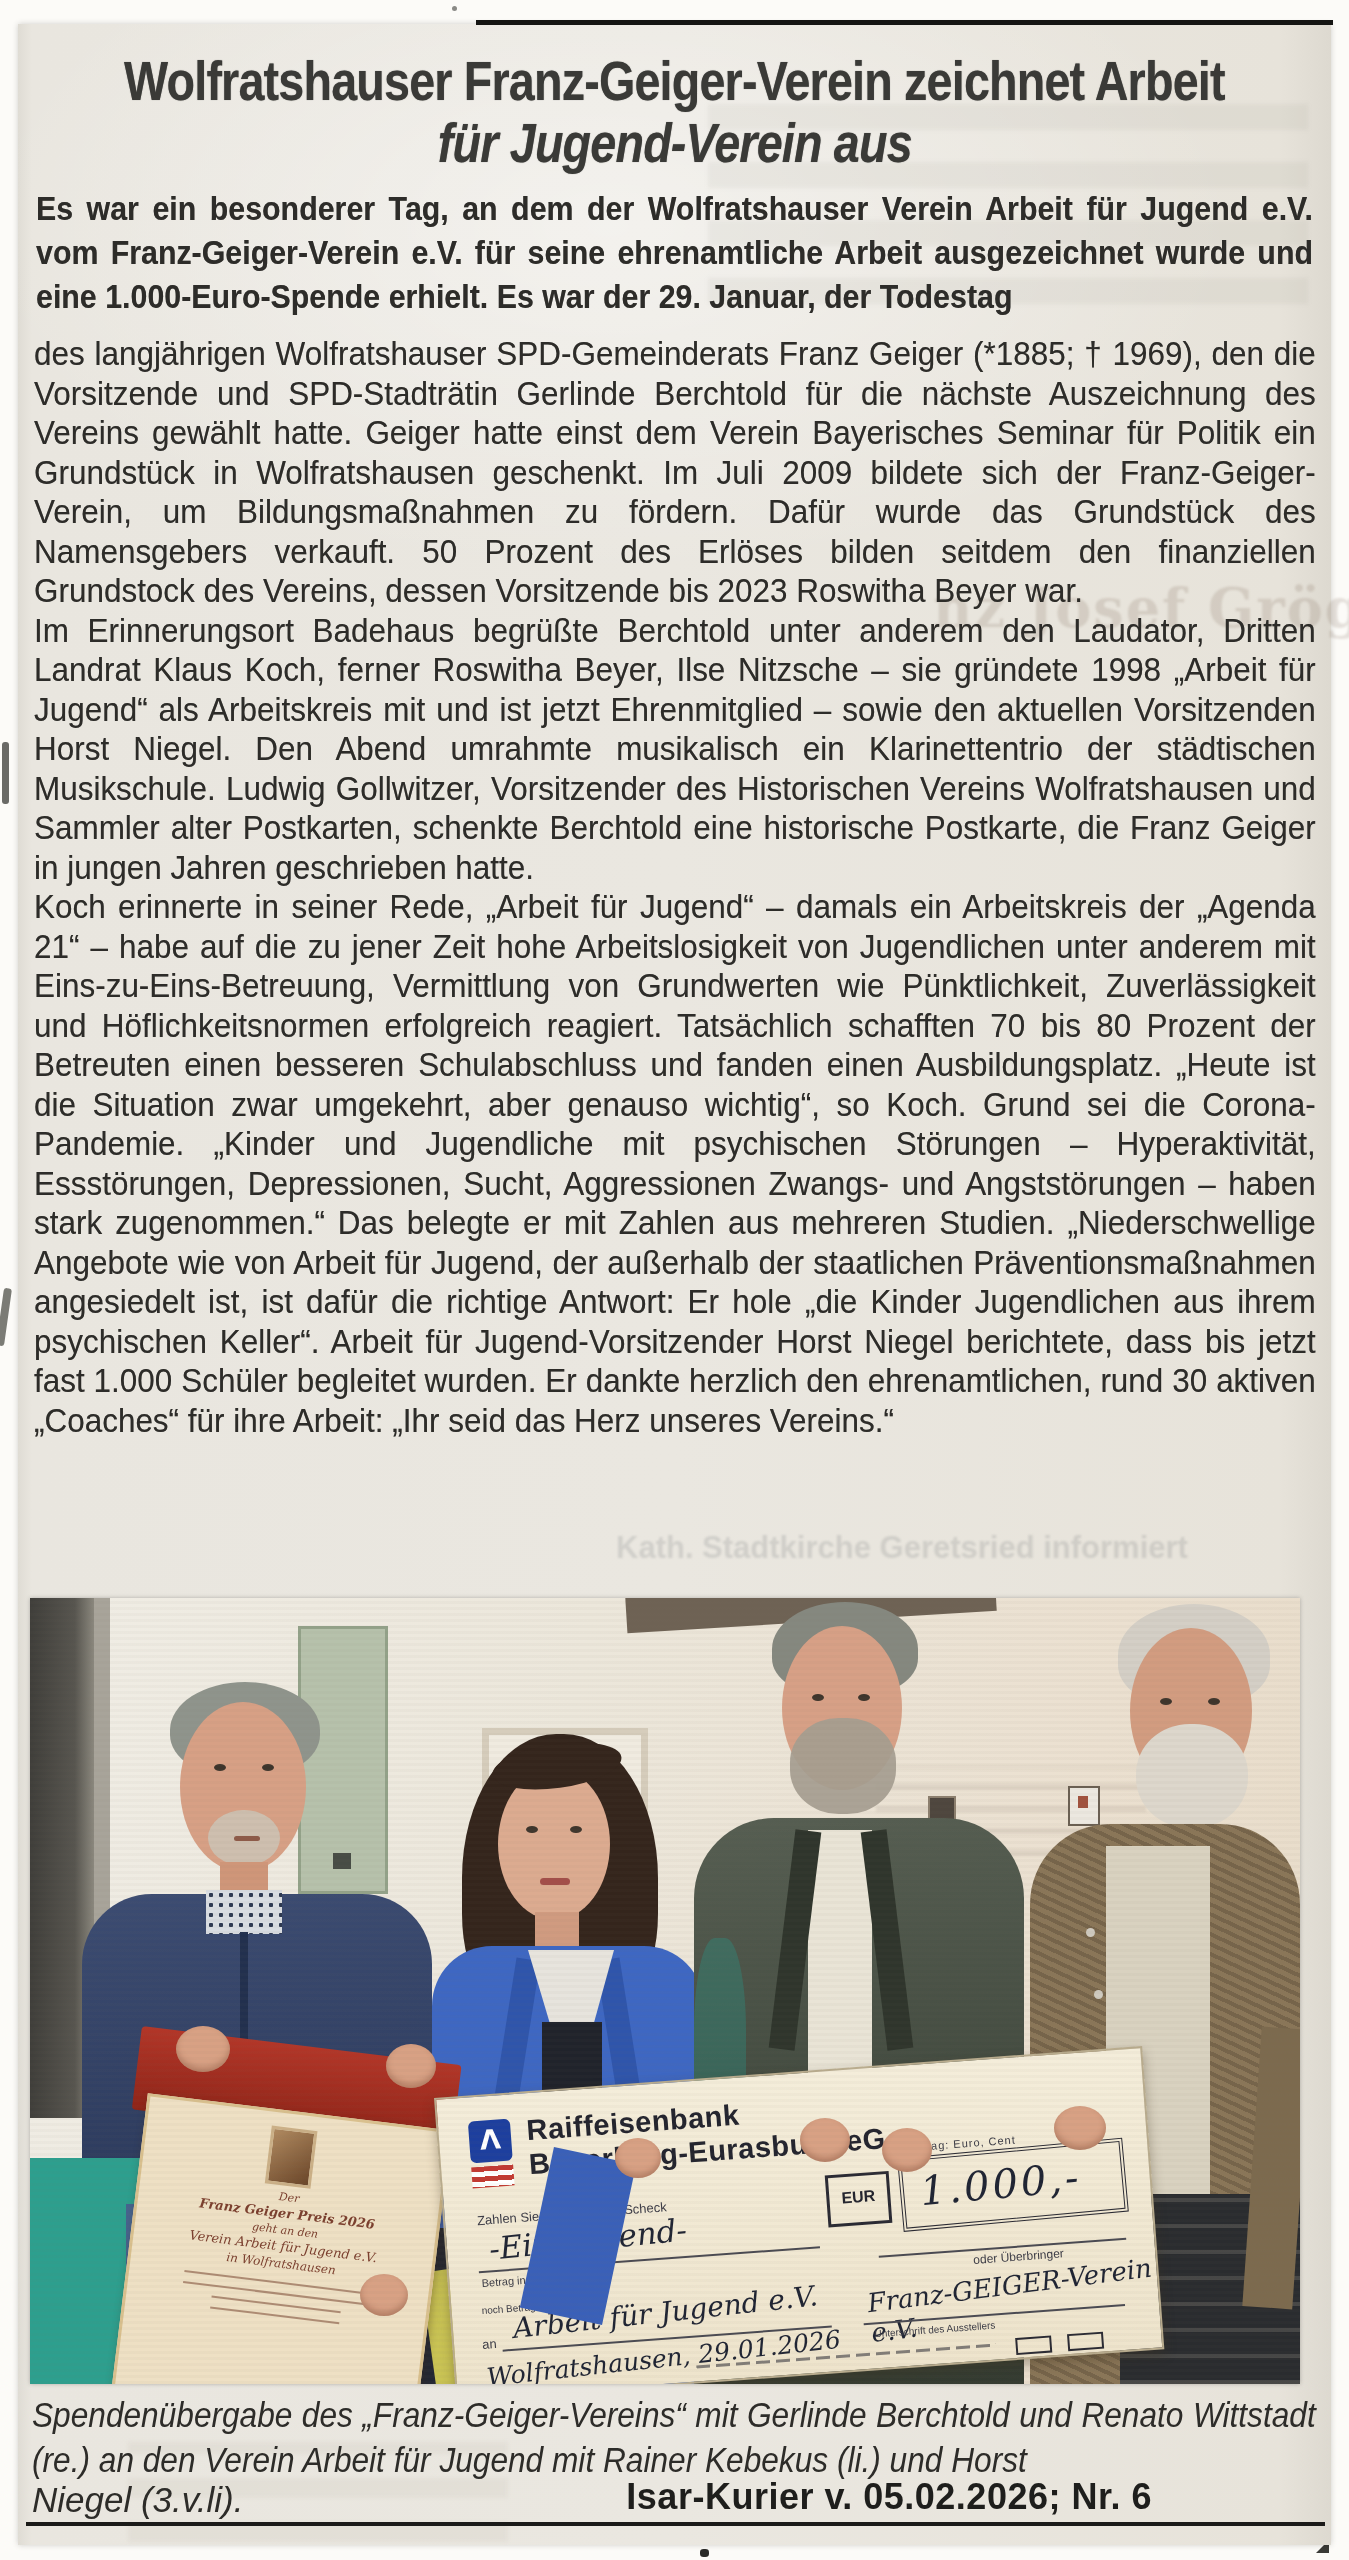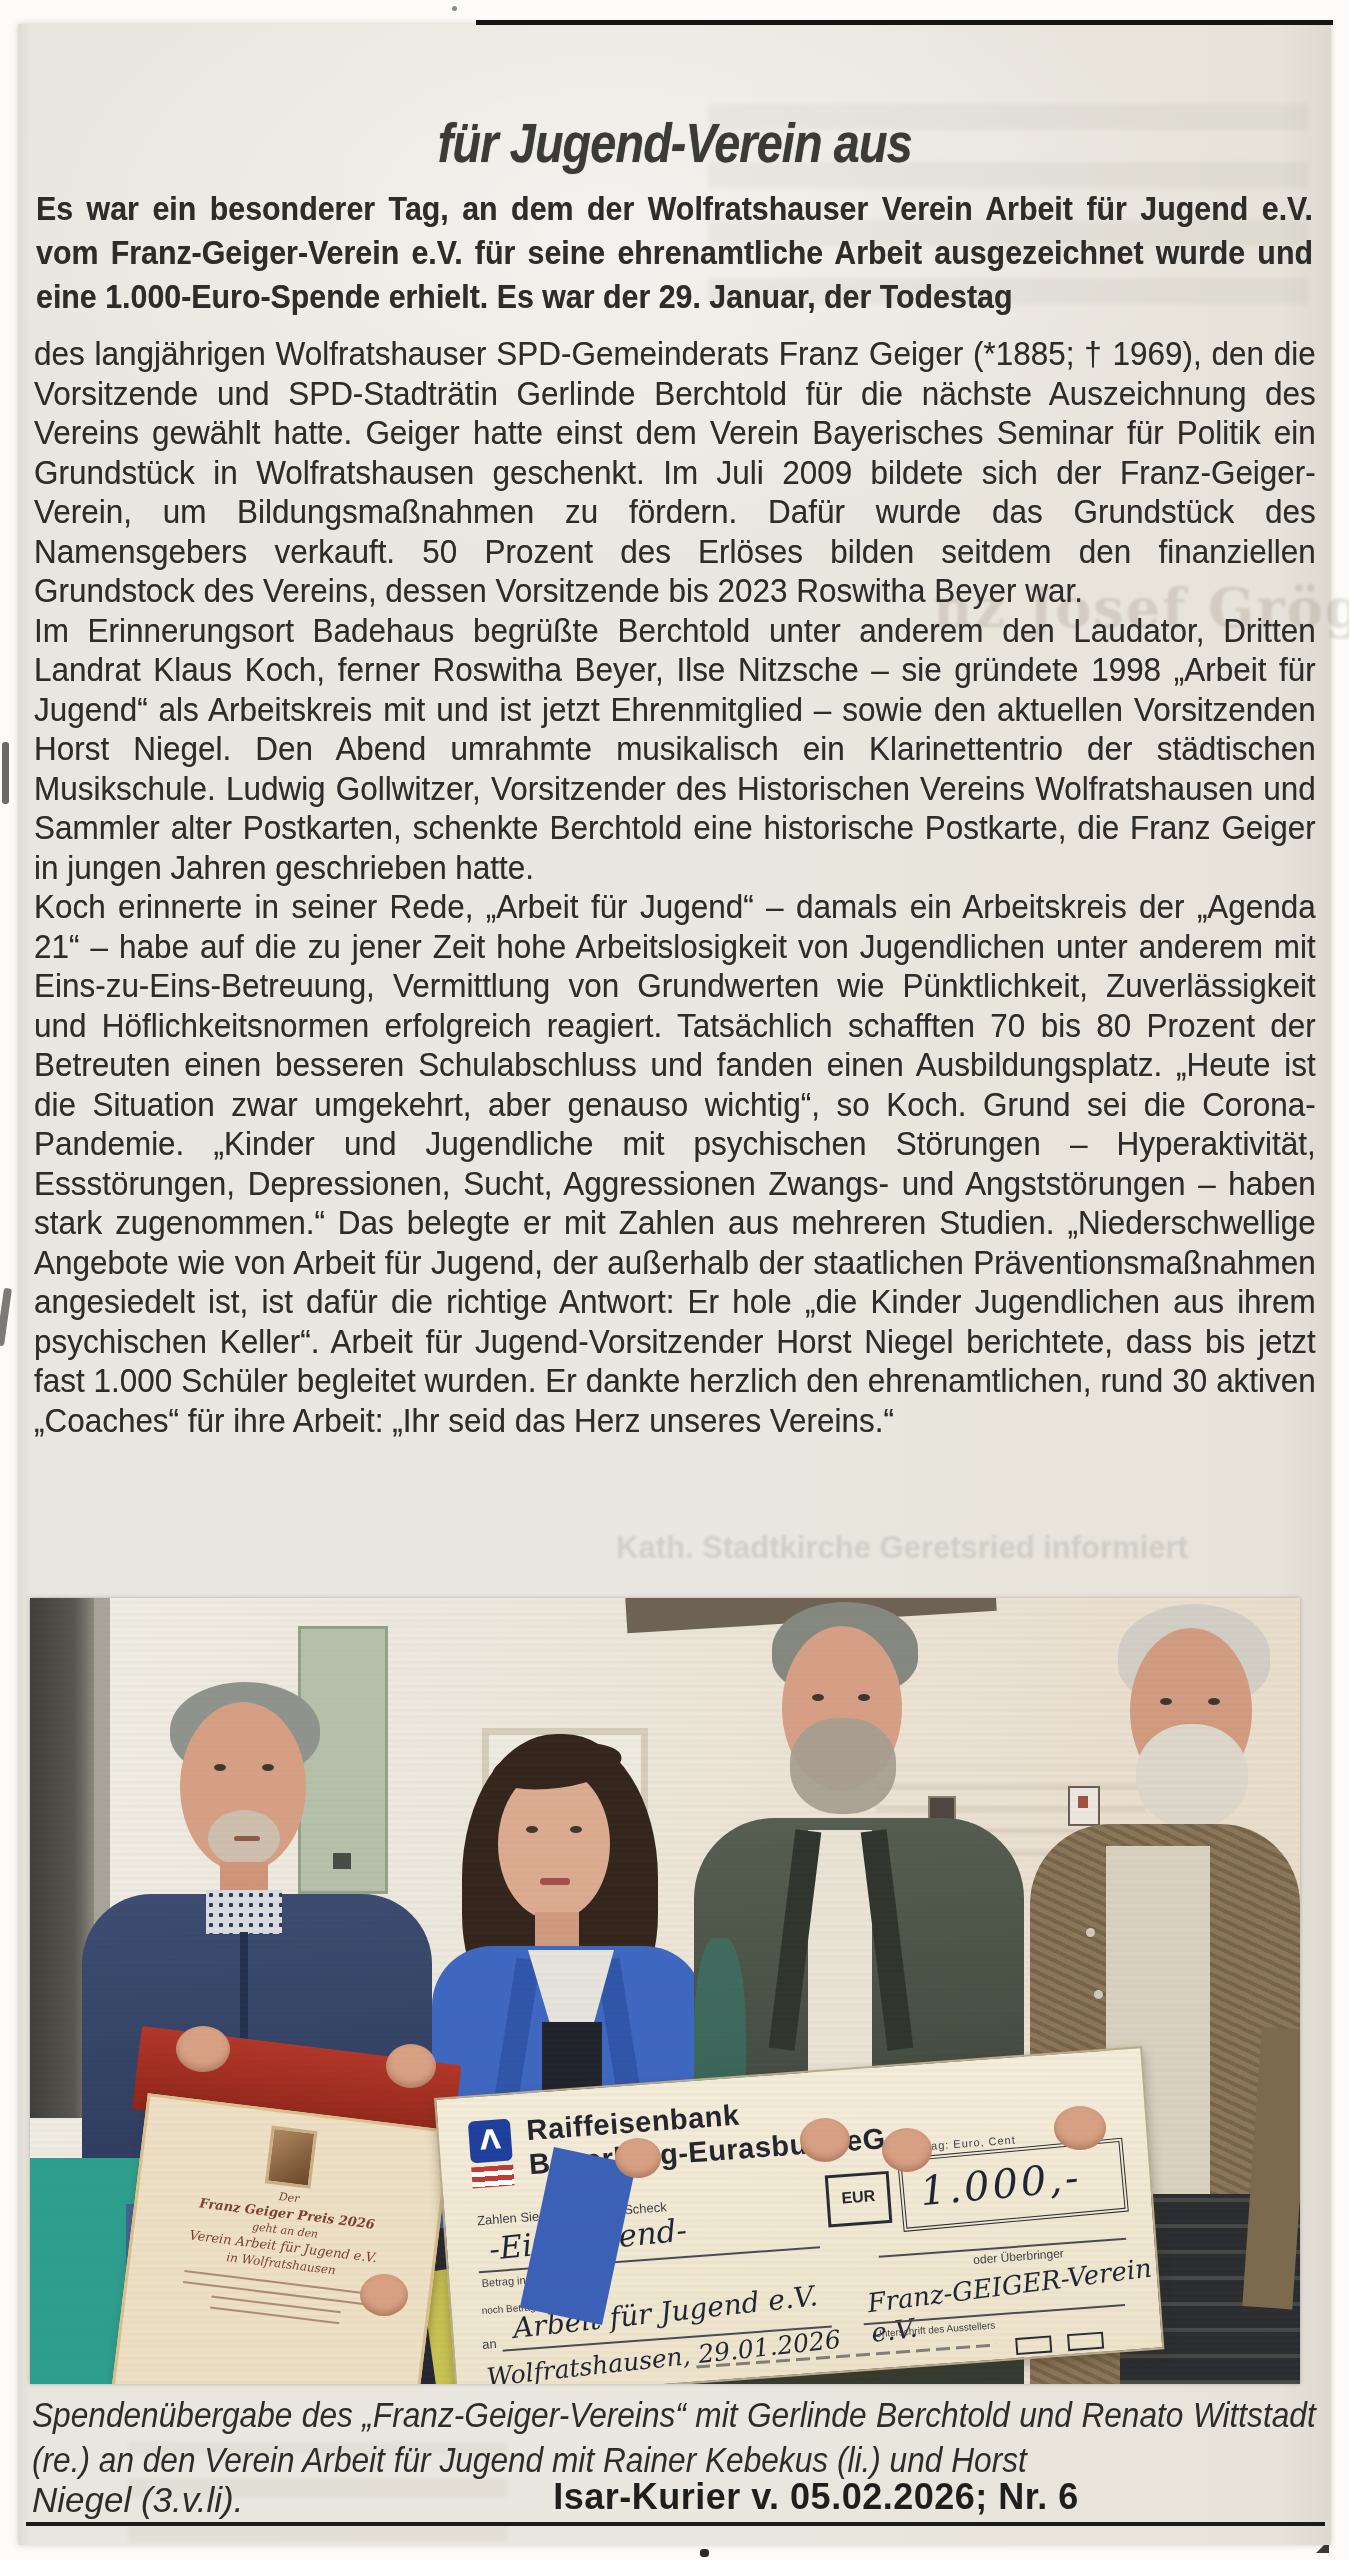--- a/index.html
+++ b/index.html
@@ -189,41 +189,44 @@
   .chk-place{position:absolute;left:30px;top:260px;font-size:25px;transform:rotate(-2deg);}
   .chk-place-label{position:absolute;left:28px;top:292px;font-size:9px;color:#3c3c46;}
   .chk-micro1{position:absolute;left:240px;top:284px;width:300px;height:3px;
     background:repeating-linear-gradient(90deg,rgba(40,40,50,.55) 0 14px,transparent 14px 20px);}
   .chk-microbox{position:absolute;top:280px;width:32px;height:13px;border:2px solid #2a2a33;}
   
   .caption-main{position:absolute;left:14px;top:2368px;width:1420px;transform:scaleX(.904);
     transform-origin:left top;font-style:italic;font-size:35px;line-height:45px;color:#2d2c29;
     text-align:justify;}
   .caption-last{position:absolute;left:14px;top:2456px;font-style:italic;font-size:35px;color:#2d2c29;text-align:right;}
-  .footer-line{position:absolute;left:478px;top:2452px;width:640px;text-align:center;
+  .footer-line{position:absolute;left:494px;top:2452px;width:640px;text-align:right;
     font-weight:bold;font-size:36px;color:#1e1e1c;letter-spacing:.5px;}
   .bottom-rule{position:absolute;left:8px;top:2498px;width:1299px;height:4px;background:#1a1a18;}
 </style>
 </head>
 <body>
 
 <div class="page">
   <div class="speck-top"></div>
   <div class="edge-dash1"></div>
   <div class="edge-dash2"></div>
   <div class="speck-bot1"></div>
   <div class="speck-bot2"></div>
 
   <div class="clipping">
     <div class="topline"></div>
     <div class="ghost-smudge"></div>
     <div class="ghost-smudge2"></div>
     <div class="ghost-name">nz Josef Gröger</div>
     <div class="ghost-church">Kath. Stadtkirche Geretsried informiert</div>
 
+    <div class="title-line" style="top:26px;">
+      <span class="cond">Wolfratshauser Franz-Geiger-Verein zeichnet Arbeit</span>
+    </div>
     <div class="title-line" style="top:88px;font-style:italic;">
       <span class="cond">für Jugend-Verein aus</span>
     </div>
 
     <div class="lead">Es war ein besonderer Tag, an dem der Wolfratshauser Verein Arbeit für Jugend e.V. vom Franz-Geiger-Verein e.V. für seine ehrenamtliche Arbeit ausgezeichnet wurde und eine 1.000-Euro-Spende erhielt. Es war der 29. Januar, der Todestag</div>
 
     <div class="bodytext">
       <p>des langjährigen Wolfratshauser SPD-Gemeinderats Franz Geiger (*1885; † 1969), den die Vorsitzende und SPD-Stadträtin Gerlinde Berchtold für die nächste Auszeichnung des Vereins gewählt hatte. Geiger hatte einst dem Verein Bayerisches Seminar für Politik ein Grundstück in Wolfratshausen geschenkt. Im Juli 2009 bildete sich der Franz-Geiger-Verein, um Bildungsmaßnahmen zu fördern. Dafür wurde das Grundstück des Namensgebers verkauft. 50 Prozent des Erlöses bilden seitdem den finanziellen Grundstock des Vereins, dessen Vorsitzende bis 2023 Roswitha Beyer war.</p>
       <p>Im Erinnerungsort Badehaus begrüßte Berchtold unter anderem den Laudator, Dritten Landrat Klaus Koch, ferner Roswitha Beyer, Ilse Nitzsche – sie gründete 1998 „Arbeit für Jugend“ als Arbeitskreis mit und ist jetzt Ehrenmitglied – sowie den aktuellen Vorsitzenden Horst Niegel. Den Abend umrahmte musikalisch ein Klarinettentrio der städtischen Musikschule. Ludwig Gollwitzer, Vorsitzender des Historischen Vereins Wolfratshausen und Sammler alter Postkarten, schenkte Berchtold eine historische Postkarte, die Franz Geiger in jungen Jahren geschrieben hatte.</p>
       <p>Koch erinnerte in seiner Rede, „Arbeit für Jugend“ – damals ein Arbeitskreis der „Agenda 21“ – habe auf die zu jener Zeit hohe Arbeitslosigkeit von Jugendlichen unter anderem mit Eins-zu-Eins-Betreuung, Vermittlung von Grundwerten wie Pünktlichkeit, Zuverlässigkeit und Höflichkeitsnormen erfolgreich reagiert. Tatsächlich schafften 70 bis 80 Prozent der Betreuten einen besseren Schulabschluss und fanden einen Ausbildungsplatz. „Heute ist die Situation zwar umgekehrt, aber genauso wichtig“, so Koch. Grund sei die Corona-Pandemie. „Kinder und Jugendliche mit psychischen Störungen – Hyperaktivität, Essstörungen, Depressionen, Sucht, Aggressionen Zwangs- und Angststörungen – haben stark zugenommen.“ Das belegte er mit Zahlen aus mehreren Studien. „Niederschwellige Angebote wie von Arbeit für Jugend, der außerhalb der staatlichen Präventionsmaßnahmen angesiedelt ist, ist dafür die richtige Antwort: Er hole „die Kinder Jugendlichen aus ihrem psychischen Keller“. Arbeit für Jugend-Vorsitzender Horst Niegel berichtete, dass bis jetzt fast 1.000 Schüler begleitet wurden. Er dankte herzlich den ehrenamtlichen, rund 30 aktiven „Coaches“ für ihre Arbeit: „Ihr seid das Herz unseres Vereins.“</p>

